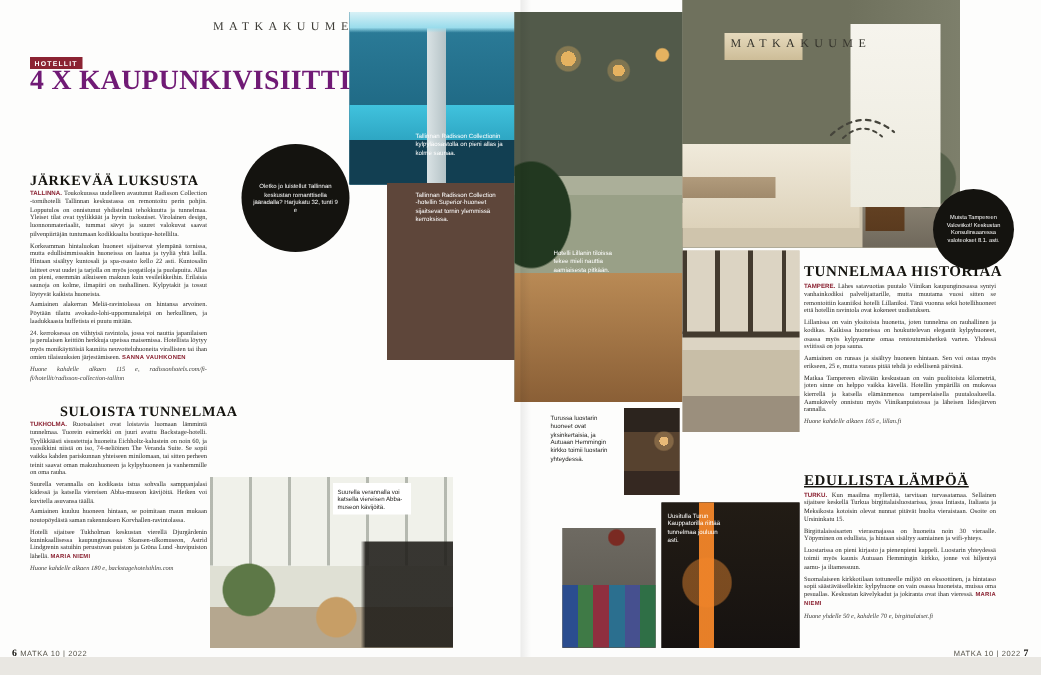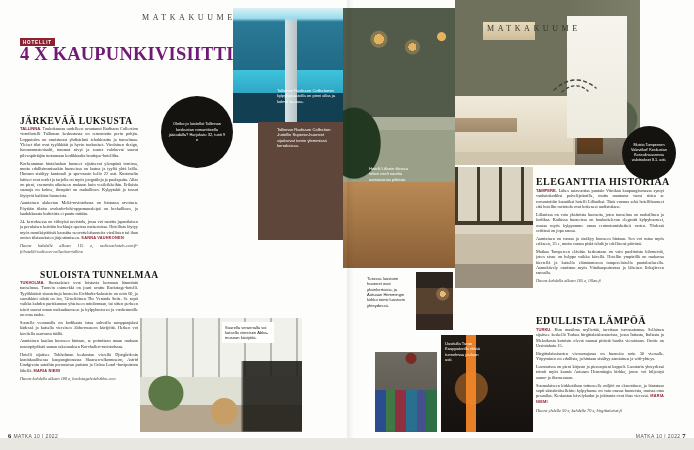--- a/index.html
+++ b/index.html
@@ -145,31 +145,31 @@
   <div class="bodycol" style="left:20px;top:280px;height:146px;">
     <p><span class="lead-in">TUKHOLMA.</span>
       <span>Ruotsalaiset ovat loistavia luomaan lämmintä tunnelmaa. Tuorein esimerkki on juuri avattu Backstage-hotelli. Tyylikkäästi sisustettuja huoneita Eichholtz-kalustein on noin 60, ja suosikkini niistä on iso, 74-neliöinen The Veranda Suite. Se sopii vaikka kahden pariskunnan yhteiseen minilomaan, tai sitten perheen teinit saavat oman makuuhuoneen ja kylpyhuoneen ja vanhemmille on oma rauha.</span></p>
     <p>Suurella verannalla on kodikasta istua sohvalla samppanjalasi kädessä ja katsella viereisen Abba-museon kävijöitä. Hetken voi kuvitella asuvansa täällä.</p>
     <p>Aamiainen kuuluu huoneen hintaan, se poimitaan maun mukaan noutopöydästä saman rakennuksen Korvhallen-ravintolassa.</p>
     <p><span>Hotelli sijaitsee Tukholman keskustan vierellä Djurgårdenin kuninkaallisessa kaupunginosassa Skansen-ulkomuseon, Astrid Lindgrenin satuihin perustuvan puiston ja Gröna Lund -huvipuiston lähellä.</span>
       <span class="byline">MARIA NIEMI</span></p>
     <p class="credit">Huone kahdelle alkaen 180 e, backstagehotelsthlm.com</p>
   </div>
 
-  <div class="sec-head" style="left:536px;top:176px;font-size:10px;">ELEGANTTIA HISTORIAA</div>
+  <div class="sec-head" style="left:536px;top:176px;font-size:10px;">TUNNELMAA HISTORIAA</div>
   <div class="bodycol rightcol" style="left:536px;top:188px;height:122px;">
     <p><span class="lead-in">TAMPERE.</span>
       <span>Lähes satavuotias puutalo Viinikan kaupunginosassa syntyi vanhainkodiksi palvelijattarille, mutta muutama vuosi sitten se remontoitiin kauniiksi hotelli Lillaniksi. Tänä vuonna sekä hotellihuoneet että hotellin ravintola ovat kokeneet uudistuksen.</span></p>
     <p>Lillanissa on vain yksitoista huonetta, joten tunnelma on rauhallinen ja kodikas. Kaikissa huoneissa on houkuttelevan elegantit kylpyhuoneet, osassa myös kylpyamme omaa rentoutumishetkeä varten. Yhdessä sviitissä on jopa sauna.</p>
     <p>Aamiainen on runsas ja sisältyy huoneen hintaan. Sen voi ostaa myös erikseen, 25 e, mutta varaus pitää tehdä jo edellisenä päivänä.</p>
     <p>Matkaa Tampereen elävään keskustaan on vain puolitoista kilometriä, joten sinne on helppo vaikka kävellä. Hotellin ympärillä on mukavaa kierrellä ja katsella elämänmenoa tamperelaisella puutaloalueella. Aamukävely onnistuu myös Viinikanpuistossa ja läheisen Iidesjärven rannalla.</p>
     <p class="credit">Huone kahdelle alkaen 165 e, lillan.fi</p>
   </div>
 
-  <div class="sec-head" style="left:536px;top:315px;font-size:10px;">EDULLISTA LÄMPÖÄ</div>
+  <div class="sec-head" style="left:536px;top:315px;font-size:10px;text-decoration:underline;">EDULLISTA LÄMPÖÄ</div>
   <div class="bodycol rightcol" style="left:536px;top:327px;height:100px;">
     <p><span class="lead-in">TURKU.</span>
       <span>Kun maailma myllertää, tarvitaan turvasatamaa. Sellainen sijaitsee keskellä Turkua birgittalaisluostarissa, jossa Intiasta, Italiasta ja Meksikosta kotoisin olevat nunnat pitävät huolta vieraistaan. Osoite on Ursininkatu 15.</span></p>
     <p>Birgittalaissisarten vierasmajassa on huoneita noin 30 vieraalle. Yöpyminen on edullista, ja hintaan sisältyy aamiainen ja wifi-yhteys.</p>
     <p>Luostarissa on pieni kirjasto ja pienenpieni kappeli. Luostarin yhteydessä toimii myös kaunis Autuaan Hemmingin kirkko, jonne voi hiljentyä aamu- ja iltamessuun.</p>
     <p><span>Suomalaiseen kirkkotilaan tottuneelle miljöö on eksoottinen, ja hintataso sopii säästäväisellekin: kylpyhuone on vain osassa huoneista, muissa oma pesuallas. Keskustan kävelykadut ja jokiranta ovat ihan vieressä.</span>
       <span class="byline">MARIA NIEMI</span></p>
     <p class="credit">Huone yhdelle 50 e, kahdelle 70 e, birgittalaiset.fi</p>
   </div>
 

